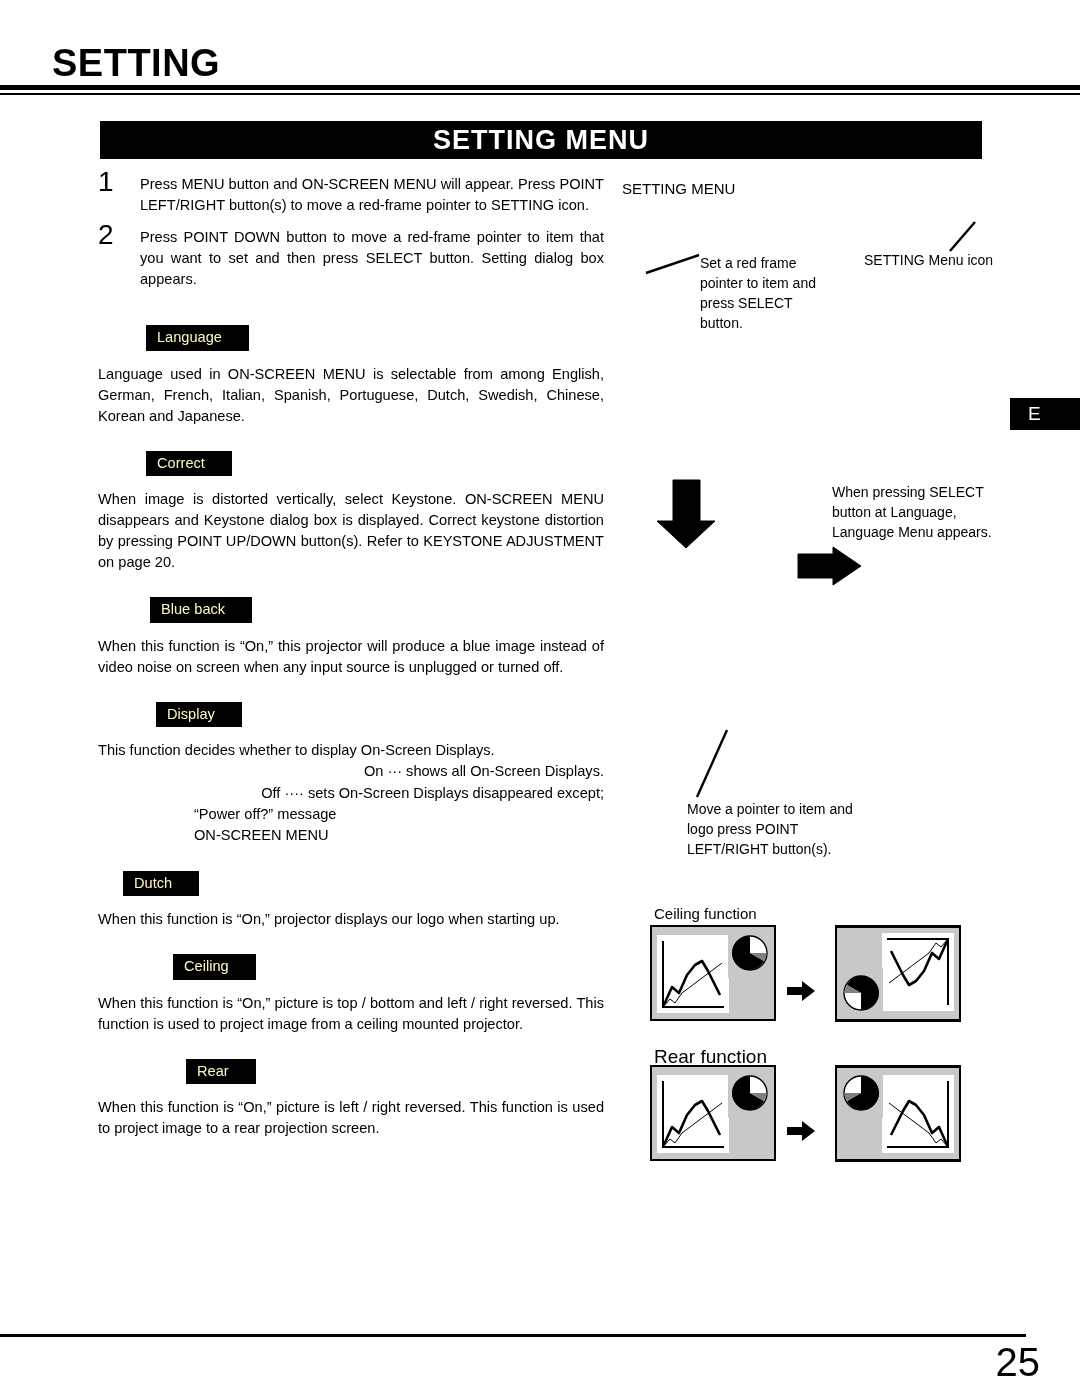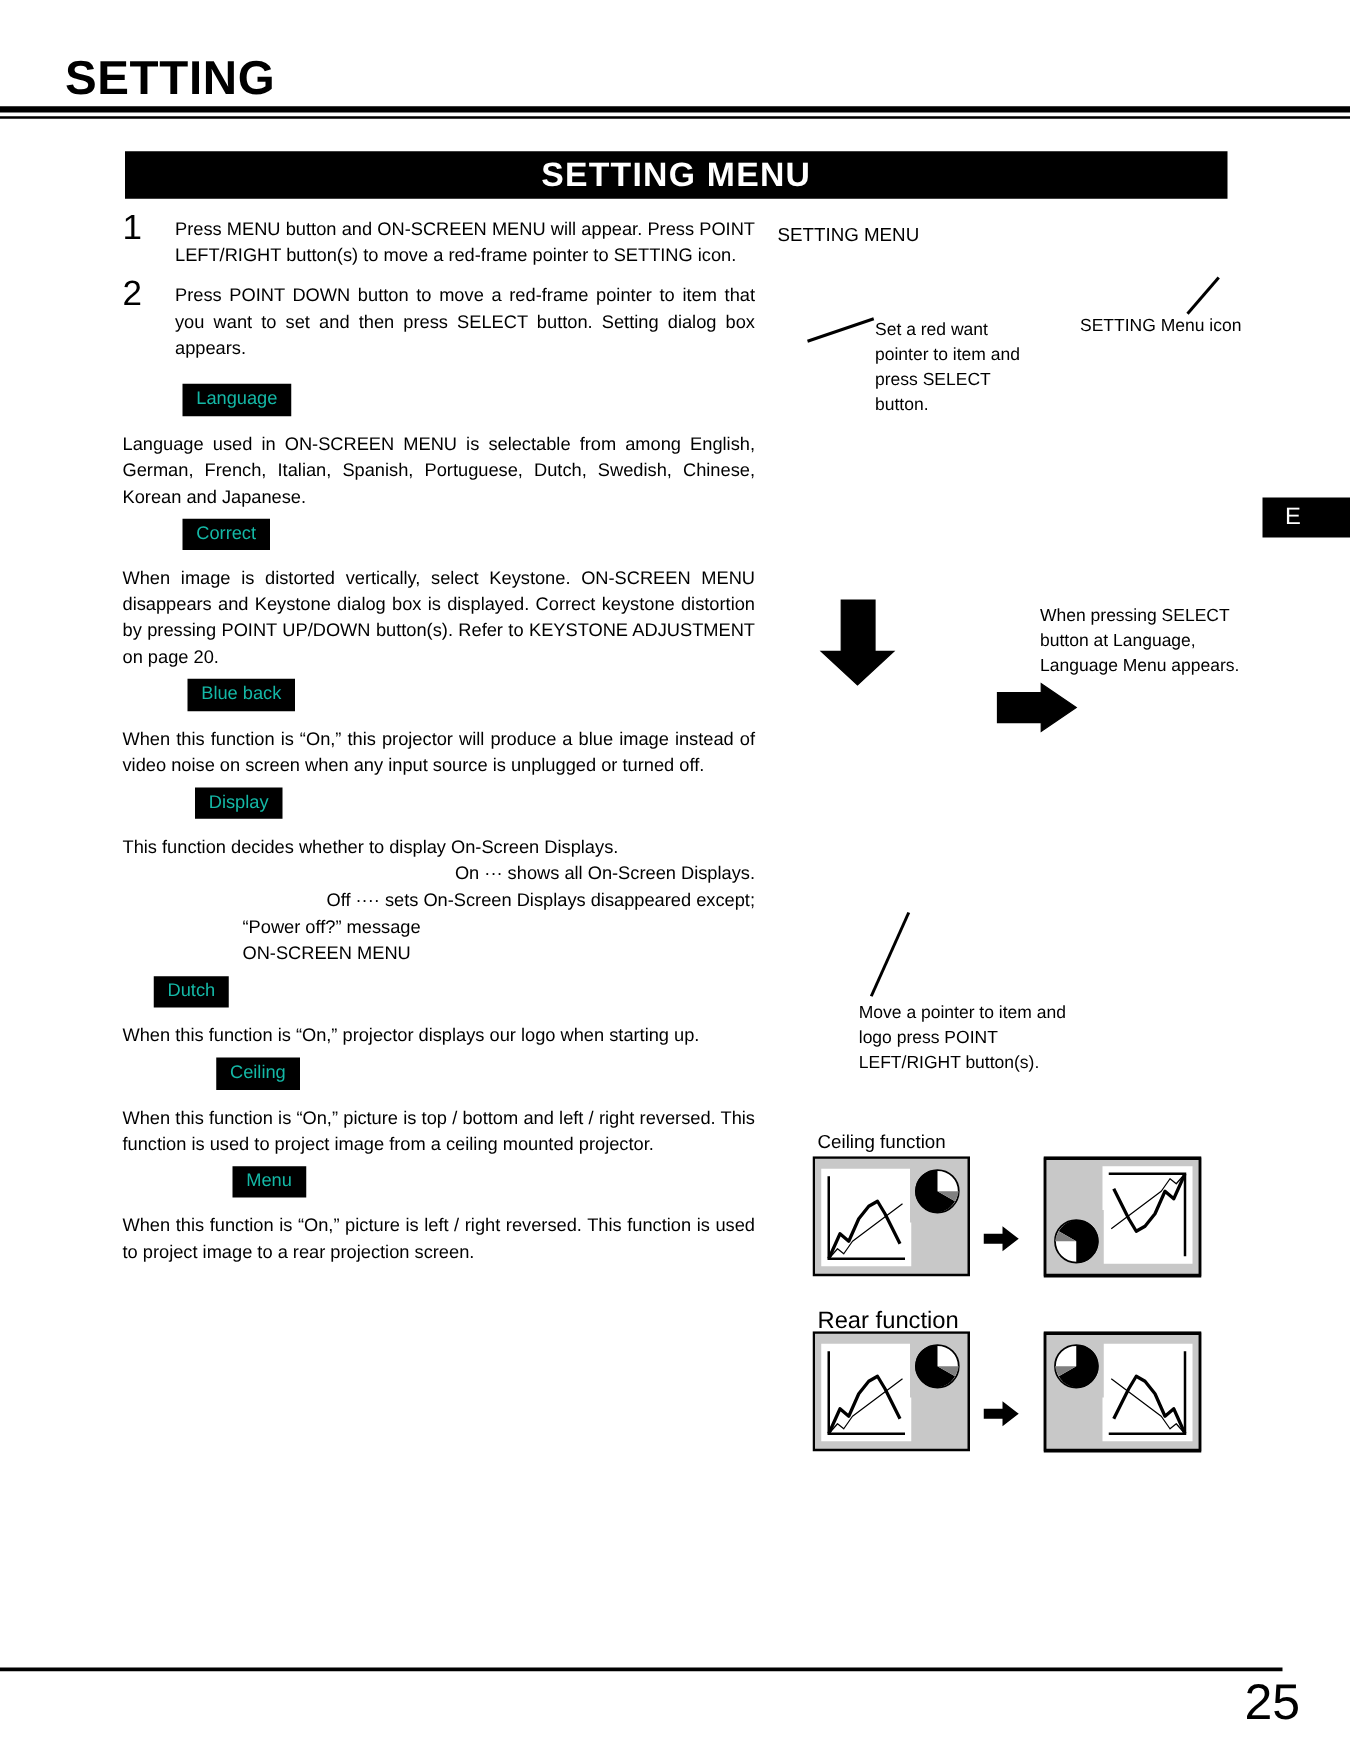--- a/index.html
+++ b/index.html
@@ -87,25 +87,25 @@
     font-size: 14.6px;
     line-height: 1.44;
     text-align: justify;
     text-justify: inter-word;
   }
   .body-text.noj { text-align: left; }
 
   .tag {
     display: inline-block;
     background: #000;
-    color: #14b8a6;
+    color: #fef9c3;
     font-size: 14.6px;
     line-height: 1;
-    padding: 5px 11px 6px 11px;
-    margin-top: 6px;
+    padding: 5px 27px 6px 11px;
+    margin-top: 24px;
     margin-bottom: 13px;
   }
   .tag-indent-1 { margin-left: 48px; }
   .tag-indent-2 { margin-left: 52px; }
   .tag-indent-3 { margin-left: 58px; }
   .tag-indent-4 { margin-left: 25px; }
   .tag-indent-5 { margin-left: 75px; }
   .tag-indent-6 { margin-left: 88px; }
 
   .sub-line {
@@ -233,28 +233,28 @@
       <span class="tag tag-indent-4">Dutch</span>
       <div class="body-text noj">When this function is “On,” projector displays our logo when starting up.</div>
     </div>
 
     <div>
       <span class="tag tag-indent-5">Ceiling</span>
       <div class="body-text">When this function is “On,” picture is top / bottom and left / right reversed.  This function is used to project image from a ceiling mounted projector.</div>
     </div>
 
     <div>
-      <span class="tag tag-indent-6">Menu</span>
+      <span class="tag tag-indent-6">Rear</span>
       <div class="body-text">When this function is “On,” picture is left / right reversed.  This function is used to project image to a rear projection screen.</div>
     </div>
 
   </div>
 
   <div class="anno" id="anno-setting-menu">SETTING MENU</div>
-  <div class="anno" id="anno-set-red-frame">Set a red want
+  <div class="anno" id="anno-set-red-frame">Set a red frame
 pointer to item and
 press SELECT
 button.</div>
   <div class="anno" id="anno-setting-icon">SETTING Menu icon</div>
   <div class="anno" id="anno-select-lang">When pressing SELECT
 button at Language,
 Language Menu appears.</div>
   <div class="anno" id="anno-move-pointer">Move a pointer to item and
 logo press POINT
 LEFT/RIGHT button(s).</div>

